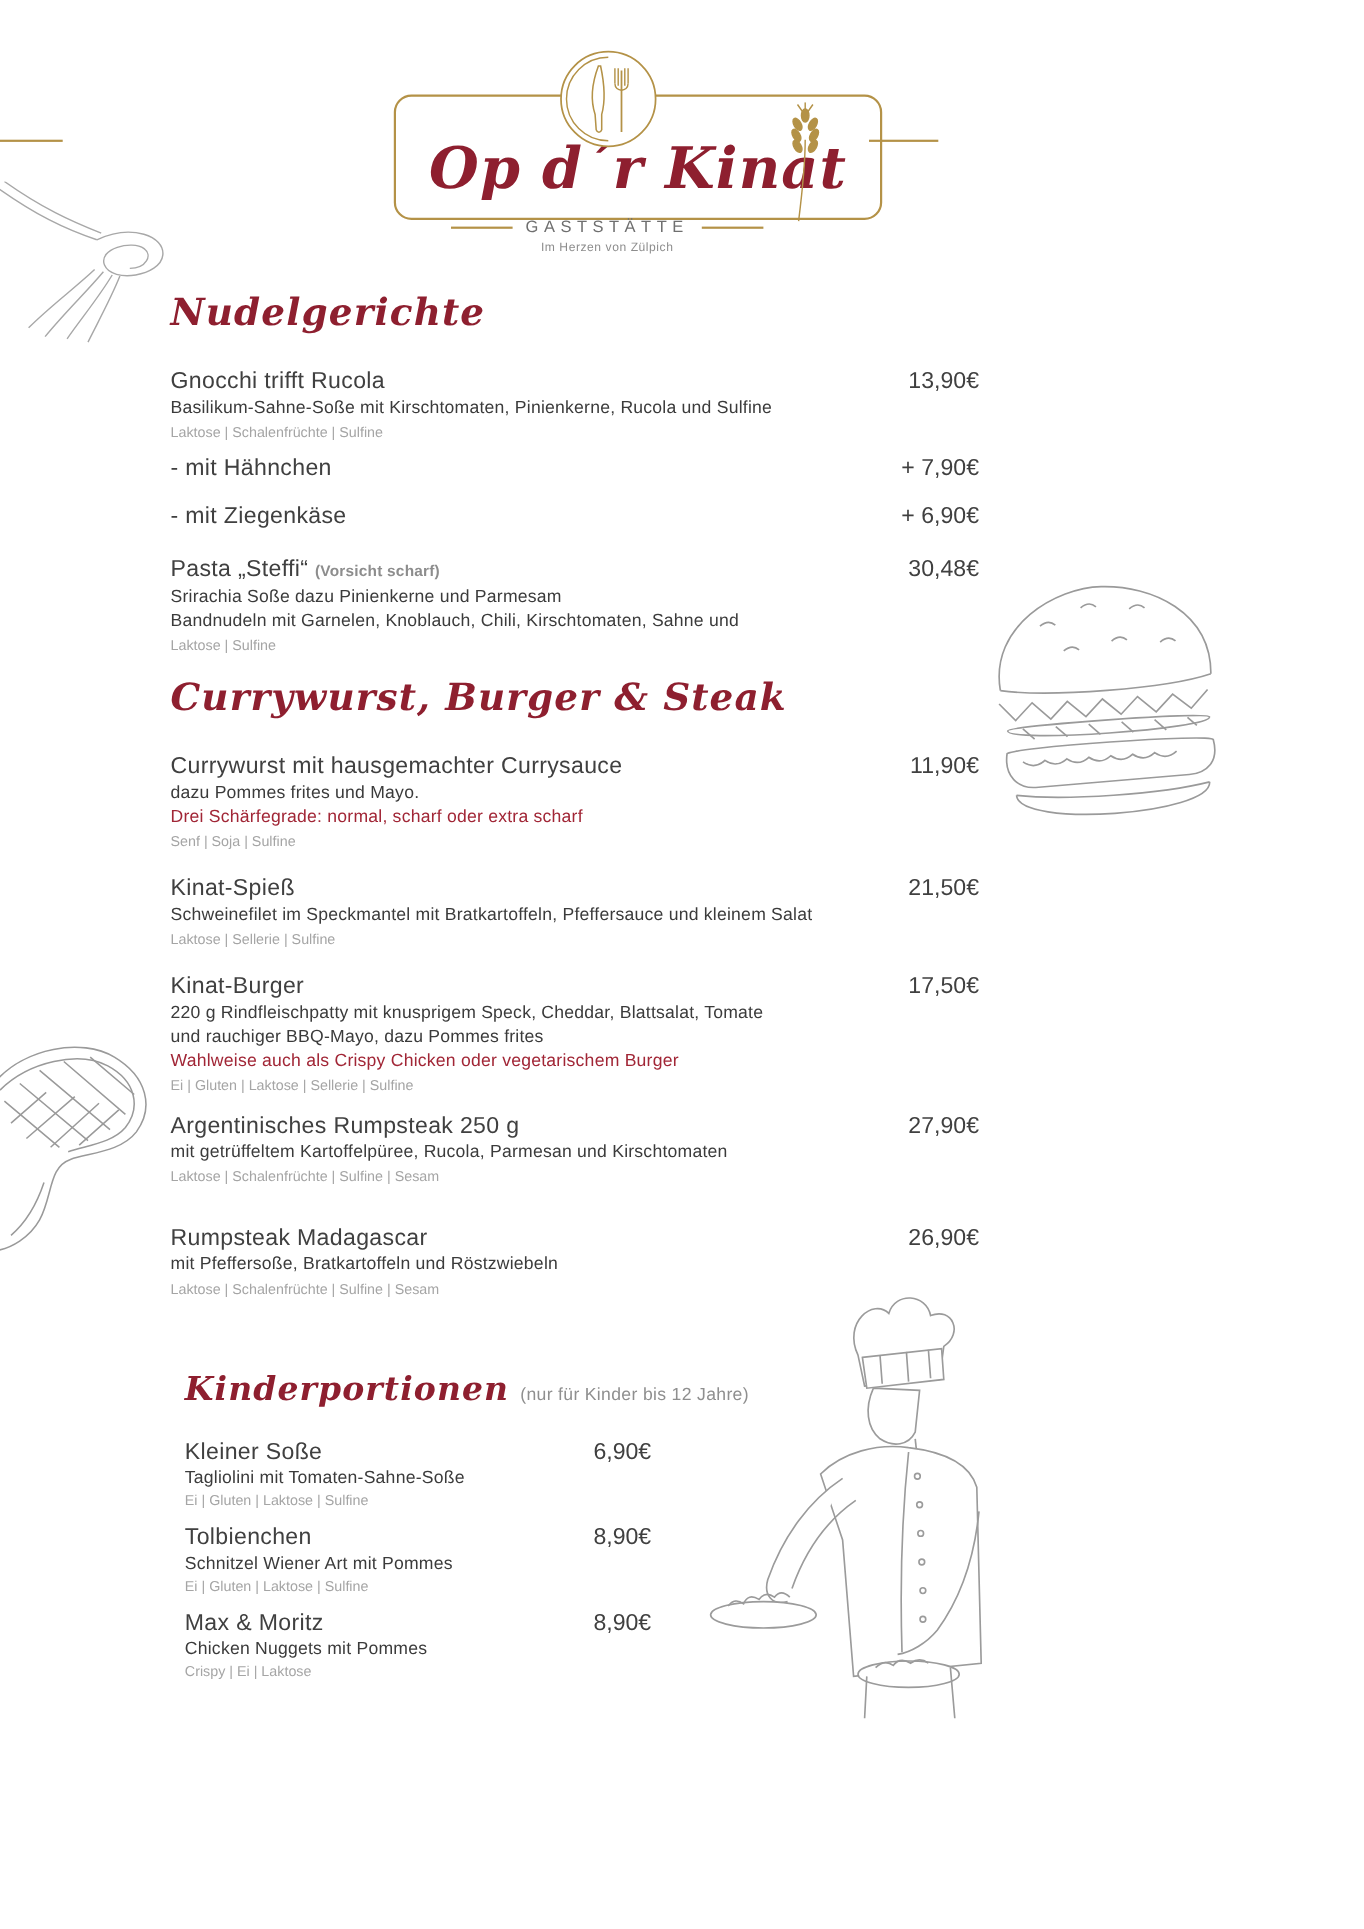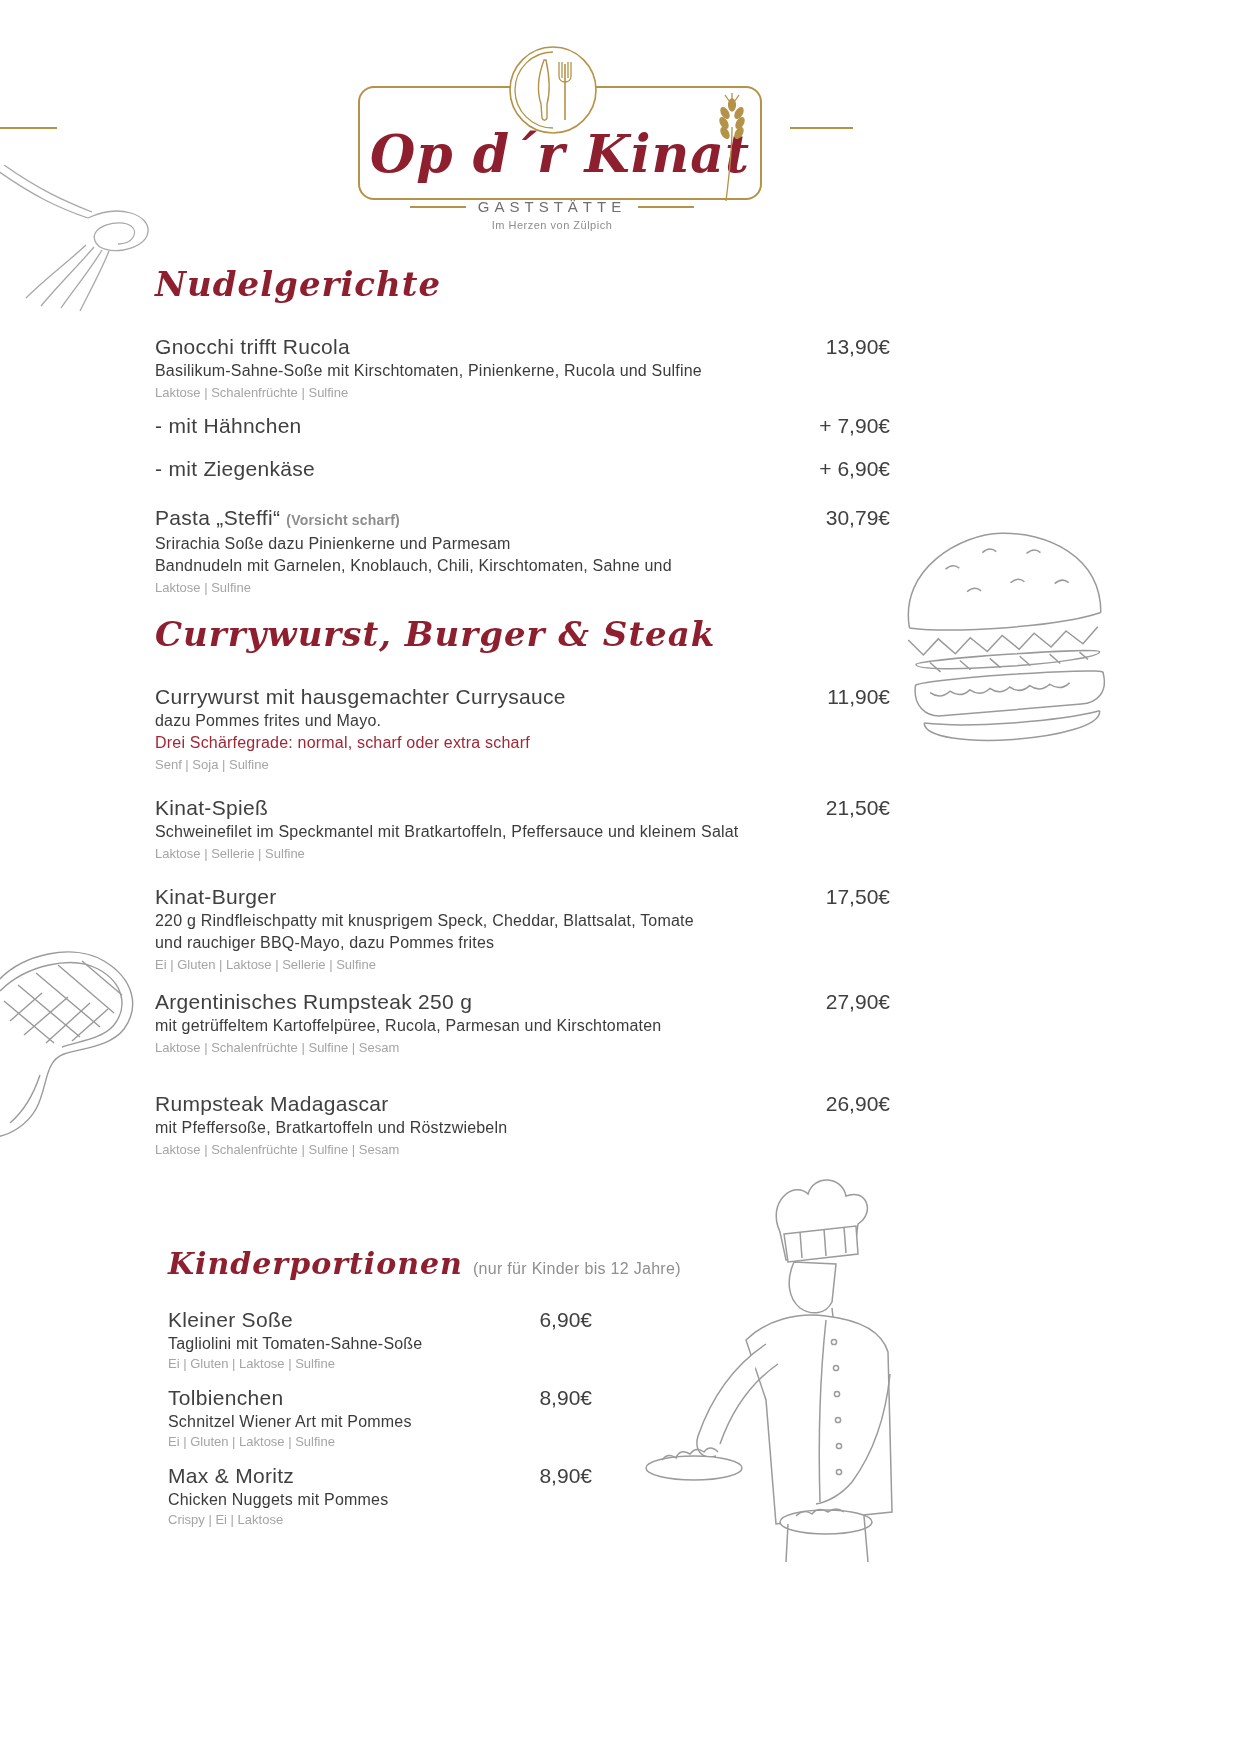--- a/index.html
+++ b/index.html
@@ -11,21 +11,21 @@
     overflow:hidden;
     font-family:"Liberation Sans", sans-serif;
     color:#3d3d3d;
   }
   
   .edge-line { position:absolute; height:2px; background:#b49247; }
   .edge-line.left  { left:0;   top:127px; width:57px; }
   .edge-line.right { left:790px; top:127px; width:63px; }
   .logo-frame {
     position:absolute; left:358px; top:86px;
-    width:404px; height:114px;
+    width:444px; height:114px;
     border:2px solid #b49247; border-radius:16px;
     display:flex; align-items:flex-end; justify-content:center;
   }
   .logo-title {
     font-family:"DejaVu Serif", serif; font-style:italic; font-weight:bold;
     font-size:52px; color:#8e1f2f; letter-spacing:1px;
     margin-bottom:14px; white-space:nowrap;
   }
   .emblem { position:absolute; left:507px; top:44px; }
   .wheat  { position:absolute; left:712px; top:93px; }
@@ -208,21 +208,21 @@
         <div class="item-price">+ 6,90€</div>
       </div>
     </div>
 
     <div class="menu-item">
       <div class="row">
         <div class="item-name">
           <span>Pasta „Steffi“</span>
           <span class="name-note">(Vorsicht scharf)</span>
         </div>
-        <div class="item-price">30,79€</div>
+        <div class="item-price">30,48€</div>
       </div>
       <div class="item-desc">Srirachia Soße dazu Pinienkerne und Parmesam</div>
       <div class="item-desc">Bandnudeln mit Garnelen, Knoblauch, Chili, Kirschtomaten, Sahne und</div>
       <div class="item-allergens">Laktose | Sulfine</div>
     </div>
   </div>
 
   <div class="section" id="section-grill">
     <div class="section-title">Currywurst, Burger &amp; Steak</div>
 
@@ -245,20 +245,21 @@
       <div class="item-allergens">Laktose | Sellerie | Sulfine</div>
     </div>
 
     <div class="menu-item mb16">
       <div class="row">
         <div class="item-name">Kinat-Burger</div>
         <div class="item-price">17,50€</div>
       </div>
       <div class="item-desc">220 g Rindfleischpatty mit knusprigem Speck, Cheddar, Blattsalat, Tomate</div>
       <div class="item-desc">und rauchiger BBQ-Mayo, dazu Pommes frites</div>
+      <div class="red-note">Wahlweise auch als Crispy Chicken oder vegetarischem Burger</div>
       <div class="item-allergens">Ei | Gluten | Laktose | Sellerie | Sulfine</div>
     </div>
 
     <div class="menu-item mb35">
       <div class="row">
         <div class="item-name">Argentinisches Rumpsteak 250 g</div>
         <div class="item-price">27,90€</div>
       </div>
       <div class="item-desc">mit getrüffeltem Kartoffelpüree, Rucola, Parmesan und Kirschtomaten</div>
       <div class="item-allergens">Laktose | Schalenfrüchte | Sulfine | Sesam</div>

